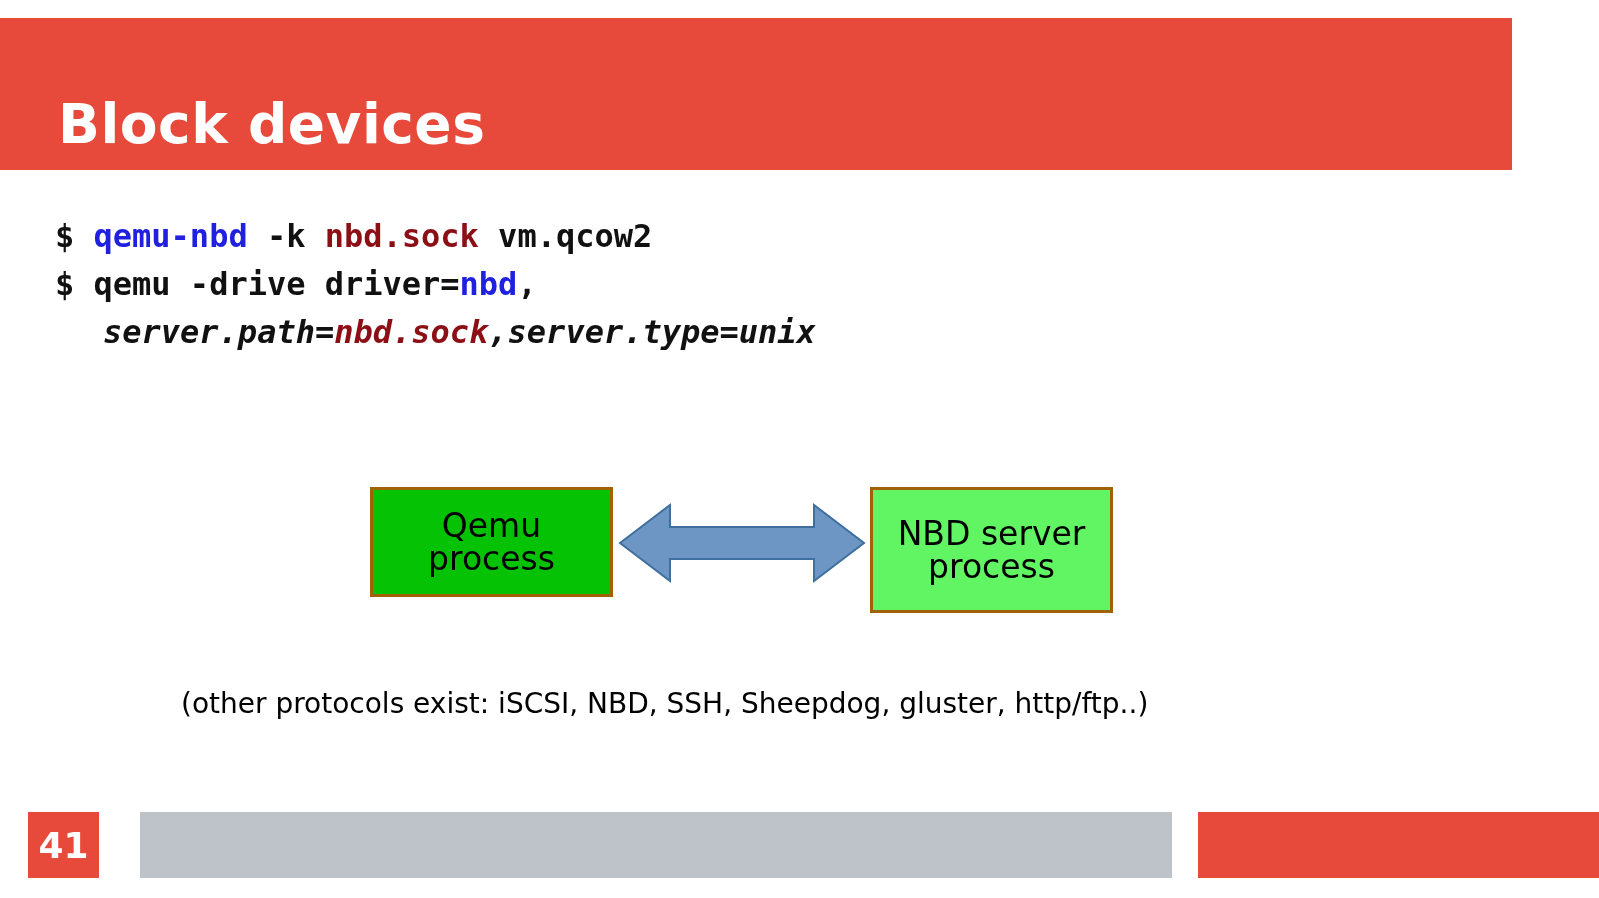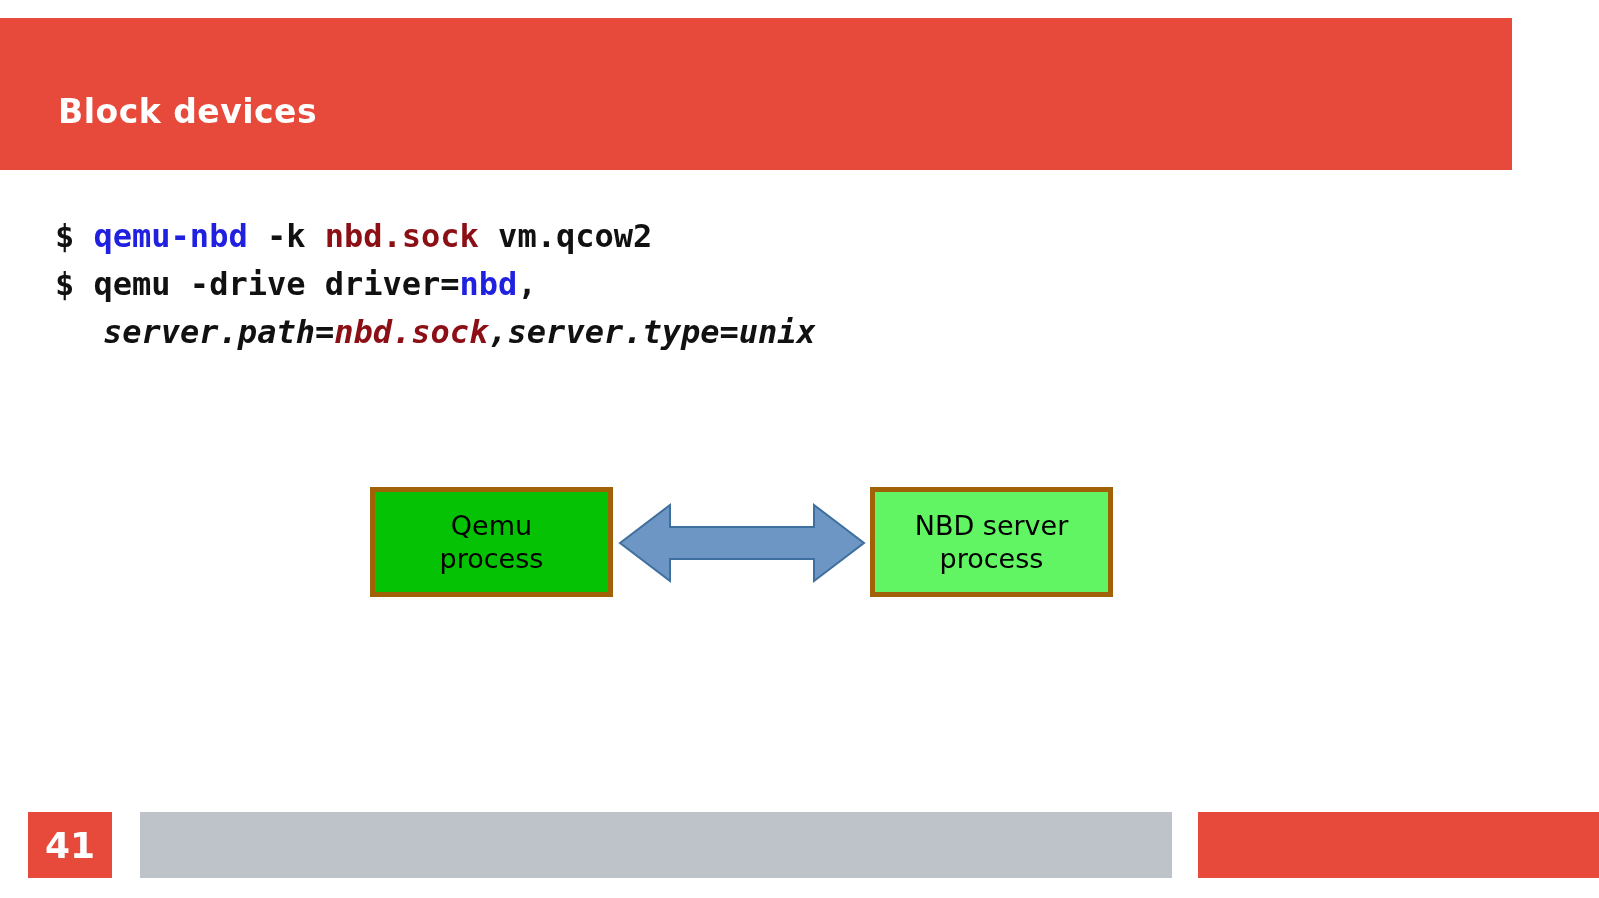--- a/index.html
+++ b/index.html
@@ -25,21 +25,21 @@
     top: 18px;
     width: 1512px;
     height: 152px;
     background: #e7493a;
   }
   #page-title {
     position: absolute;
     left: 58px;
     top: 92px;
     font-family: "DejaVu Sans", sans-serif;
-    font-size: 33px;
+    font-size: 55px;
     font-weight: bold;
     color: #ffffff;
     letter-spacing: 0.5px;
     white-space: nowrap;
   }
 
   
   #code-block {
     position: absolute;
     left: 55px;
@@ -67,43 +67,43 @@
     position: absolute;
     left: 0px;
     top: 0px;
     width: 1599px;
     height: 898px;
     pointer-events: none;
   }
   .proc-box {
     position: absolute;
     box-sizing: border-box;
-    border: 5px solid #a16207;
+    border: 3px solid #a16207;
     display: flex;
     align-items: center;
     justify-content: center;
     text-align: center;
     font-family: "DejaVu Sans", sans-serif;
-    font-size: 27px;
+    font-size: 33px;
     color: #000000;
     line-height: 33px;
     pointer-events: auto;
   }
   #box-qemu {
     left: 370px;
     top: 487px;
     width: 243px;
     height: 110px;
     background: #05c205;
   }
   #box-nbd {
     left: 870px;
     top: 487px;
     width: 243px;
-    height: 110px;
+    height: 126px;
     background: #62f563;
   }
   #arrow-link {
     position: absolute;
     left: 612px;
     top: 497px;
     width: 260px;
     height: 92px;
     pointer-events: auto;
   }
@@ -133,21 +133,21 @@
     left: 1198px;
     top: 812px;
     width: 401px;
     height: 66px;
     background: #e7493a;
   }
   #slide-number-badge {
     position: absolute;
     left: 28px;
     top: 812px;
-    width: 84px;
+    width: 71px;
     height: 66px;
     background: #e7493a;
     display: flex;
     align-items: center;
     justify-content: center;
     font-family: "DejaVu Sans", sans-serif;
     font-size: 36px;
     font-weight: bold;
     color: #ffffff;
   }
@@ -179,18 +179,19 @@
 
     <div class="proc-box" id="box-nbd">
       <div>
         <span>NBD server</span><br>
         <span>process</span>
       </div>
     </div>
 
   </div>
 
+  <div id="diagram-caption">(other protocols exist: iSCSI, NBD, SSH, Sheepdog, gluster, http/ftp..)</div>
 
   <div id="footer-gray-bar"></div>
   <div id="footer-red-bar"></div>
   <div id="slide-number-badge">41</div>
 
 </div>
 
 </body></html>

